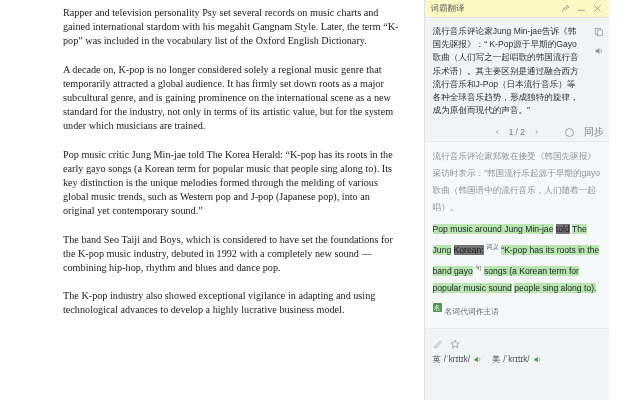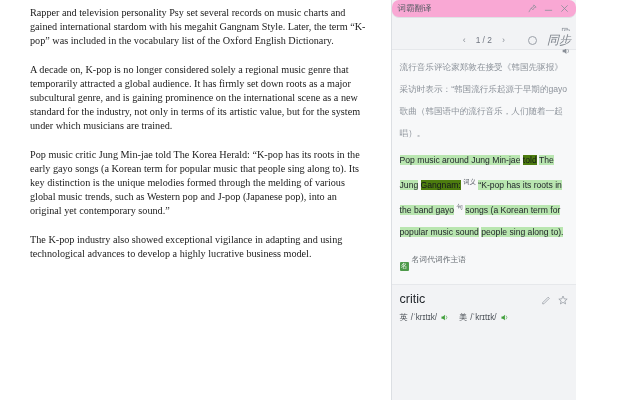--- a/index.html
+++ b/index.html
@@ -10,20 +10,21 @@
     overflow: hidden;
     background: #ffffff;
     font-family: "Liberation Sans", sans-serif;
   }
   #app {
     position: relative;
     width: 576px;
     height: 400px;
     display: flex;
     background: #ffffff;
+    margin-left: 33px;
   }
 
   
   .doc-pane {
     width: 432px;
     height: 400px;
     box-sizing: border-box;
     padding: 6px 22px 0 30px;
     background: #ffffff;
     overflow: hidden;
@@ -49,23 +50,22 @@
     flex-direction: column;
     position: relative;
   }
   .tr-head {
     height: 17px;
     display: flex;
     align-items: center;
     padding: 0 6px;
     font-size: 8.5px;
     color: #6b7078;
-    background: #f9a8d4;
+    background: #fef9c3;
     border-bottom: 1px solid #e0e2e6;
-    border-radius: 7px;
   }
   .tr-head .title { flex: 1; color: #555b63; }
   .tr-head .hicons { display: flex; gap: 5px; align-items: center; }
   .icon-btn {
     width: 11px; height: 11px;
     display: inline-flex; align-items: center; justify-content: center;
     color: #8a9098;
   }
   .icon-btn svg { display: block; }
 
@@ -98,58 +98,57 @@
     background: #f2f3f5;
     position: relative;
   }
   .pager .arrow { cursor: default; color: #8b9098; font-size: 9px; }
   .pager .sync {
     position: absolute;
     right: 5px;
     display: flex;
     align-items: center;
     gap: 10px;
-    font-size: 12px;
+    font-size: 10px;
     color: #7d838b;
-    font-style: italic;
   }
   .sync-dot {
     width: 7px; height: 7px;
     border: 1px solid #9aa0a8;
     border-radius: 50%;
     display: inline-block;
   }
 
   .tr-result {
     background: #f7f8f9;
     padding: 6px 8px 8px 8px;
     border-top: 1px solid #e6e8eb;
     border-bottom: 1px solid #e6e8eb;
     font-size: 8.6px;
-    line-height: 22px;
+    line-height: 17px;
     color: #2b2f35;
   }
   .tr-result .zh-dim {
     color: #8d939b;
     margin-bottom: 5px;
     display: block;
   }
   .hl {
     background: #b9e6b0;
     color: #1d2227;
     box-decoration-break: clone;
     -webkit-box-decoration-break: clone;
   }
   .hl-strong {
-    background: #4d7c0f;
+    background: #737373;
     color: #14181c;
   }
   .mini-tag {
     display: inline-flex;
-    align-items: flex-end;
+    align-items: flex-start;
     gap: 3px;
     margin-top: 6px;
     font-size: 7.8px;
     color: #63696f;
   }
   .tag-sq {
     width: 9px; height: 9px;
     background: #4e9a4a;
     color: #fff;
     font-size: 6.5px;
@@ -213,20 +212,21 @@
 </style>
 </head>
 <body>
 
 <div id="app">
 
   <div class="doc-pane">
     <p>Rapper and television personality Psy set several records on music charts and gained international stardom with his megahit Gangnam Style. Later, the term “K-pop” was included in the vocabulary list of the Oxford English Dictionary.</p>
     <p>A decade on, K-pop is no longer considered solely a regional music genre that temporarily attracted a global audience. It has firmly set down roots as a major subcultural genre, and is gaining prominence on the international scene as a new standard for the industry, not only in terms of its artistic value, but for the system under which musicians are trained.</p>
     <p>Pop music critic Jung Min-jae told The Korea Herald: “K-pop has its roots in the early gayo songs (a Korean term for popular music that people sing along to). Its key distinction is the unique melodies formed through the melding of various global music trends, such as Western pop and J-pop (Japanese pop), into an original yet contemporary sound.”</p>
+    <p>The band Seo Taiji and Boys, which is considered to have set the foundations for the K-pop music industry, debuted in 1992 with a completely new sound — combining hip-hop, rhythm and blues and dance pop.</p>
     <p>The K-pop industry also showed exceptional vigilance in adapting and using technological advances to develop a highly lucrative business model.</p>
 
   </div>
 
   <div class="tr-pane">
 
     <div class="tr-head">
       <span class="title">词霸翻译</span>
       <span class="hicons">
         <span class="icon-btn">
@@ -243,20 +243,21 @@
         <span class="icon-btn">
           <svg width="9" height="9" viewBox="0 0 10 10">
               <line x1="1.5" y1="1.5" x2="8.5" y2="8.5" stroke="#8a9098" stroke-width="0.9"></line>
               <line x1="8.5" y1="1.5" x2="1.5" y2="8.5" stroke="#8a9098" stroke-width="0.9"></line>
             </svg>
         </span>
       </span>
     </div>
 
     <div class="tr-source">
+      <span>流行音乐评论家Jung Min-jae告诉《韩国先驱报》：“ K-Pop源于早期的Gayo歌曲（人们写之一起唱歌的韩国流行音乐术语）。其主要区别是通过融合西方流行音乐和J-Pop（日本流行音乐）等各种全球音乐趋势，形成独特的旋律，成为原创而现代的声音。”</span>
       <span class="copy-col">
         <span class="icon-btn">
           <svg width="10" height="10" viewBox="0 0 12 12">
               <rect x="1.5" y="1.5" width="6" height="7.5" fill="none" stroke="#8a9098" stroke-width="0.8"></rect>
               <rect x="4" y="3.5" width="6" height="7" fill="#f2f3f5" stroke="#8a9098" stroke-width="0.8"></rect>
             </svg>
         </span>
         <span class="icon-btn">
           <svg width="10" height="10" viewBox="0 0 12 12">
               <path d="M2 4.5 H4 L6.5 2.3 V9.7 L4 7.5 H2z" fill="#8a9098"></path>
@@ -275,36 +276,35 @@
         <span>同步</span>
       </span>
     </div>
 
     <div class="tr-result">
       <span class="zh-dim">流行音乐评论家郑敦在接受《韩国先驱报》采访时表示：“韩国流行乐起源于早期的gayo 歌曲（韩国语中的流行音乐，人们随着一起唱）。</span>
       <div>
         <span class="hl">Pop music around Jung Min-jae</span>
         <span class="hl-strong">told</span>
         <span class="hl">The Jung</span>
-        <span class="hl-strong">Gangnam:</span>
+        <span class="hl-strong">Korean:</span>
         <span class="ruby">词义</span>
         <span class="hl">“K-pop has its roots in the band gayo</span>
         <span class="ruby">句</span>
         <span class="hl">songs (a Korean term for popular music sound</span>
         <span class="hl">people sing along to).</span>
       </div>
       <div class="mini-tag">
         <span class="tag-sq">名</span>
         <span>名词代词作主语</span>
       </div>
     </div>
 
     <div class="dict">
       <div class="dict-top">
-        <span class="dict-word">critic</span>
         <span class="dict-top-icons">
           <span class="icon-btn">
             <svg width="10" height="10" viewBox="0 0 12 12">
                 <path d="M2 9.2 L8.6 2.6 L10 4 L3.4 10.6 L2 10.6z" fill="none" stroke="#8a9098" stroke-width="0.8"></path>
               </svg>
           </span>
           <span class="icon-btn">
             <svg width="10" height="10" viewBox="0 0 12 12">
                 <path d="M6 1.2 L7.4 4.6 L11 4.9 L8.2 7.2 L9.1 10.7 L6 8.8 L2.9 10.7 L3.8 7.2 L1 4.9 L4.6 4.6z" fill="none" stroke="#8a9098" stroke-width="0.8"></path>
               </svg>

